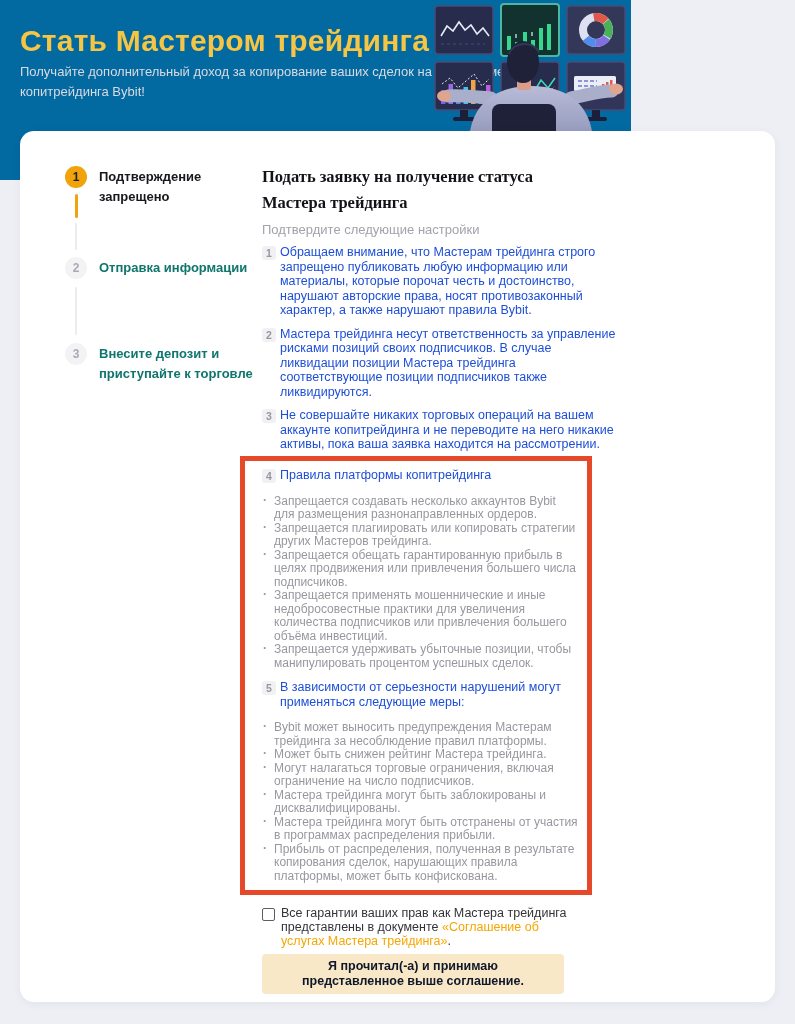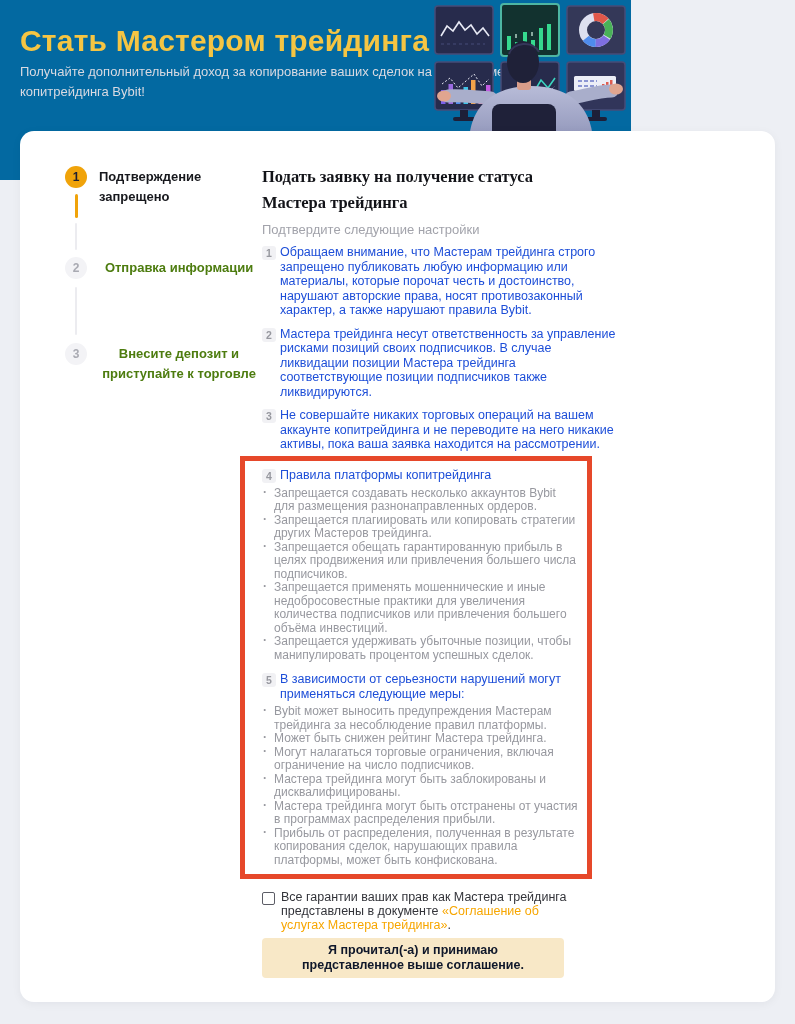--- a/index.html
+++ b/index.html
@@ -15,39 +15,39 @@
   .card{position:absolute;left:20px;top:131px;width:755px;height:871px;background:#ffffff;border-radius:14px;box-shadow:0 2px 10px rgba(15,16,40,.05);}
 
   
   .steps{position:absolute;left:45px;top:35px;width:185px;}
   .step{position:absolute;display:flex;gap:12px;align-items:flex-start;}
   .circ{width:22px;height:22px;border-radius:50%;font-size:12px;font-weight:700;display:flex;align-items:center;justify-content:center;flex-shrink:0;}
   .step.active .circ{background:#f0a30a;color:#1d1e30;}
   .step.idle .circ{background:#f3f3f6;color:#a9aab2;}
   .slabel{font-size:13px;font-weight:700;line-height:20px;padding-top:1px;}
   .step.active .slabel{color:#17181d;width:120px;}
-  .step.idle .slabel{color:#4d7c0f;width:160px;text-align:center;}
+  .step.idle .slabel{color:#0f766e;width:160px;}
   .step1{top:0;}.step2{top:91px;}.step3{top:177px;}
   .conn{position:absolute;border-radius:2px;}
   .conn.c1{left:10px;top:28px;width:3px;height:24px;background:#f0a30a;}
   .conn.c2{left:10px;top:57px;width:2px;height:27px;background:#ececf0;}
   .conn.c3{left:10px;top:121px;width:2px;height:48px;background:#ececf0;}
 
   
   .main{position:absolute;left:242px;top:33px;width:358px;}
   .form-title{margin:0;font-size:16.5px;line-height:26px;color:#121318;font-weight:700;width:322px;font-family:Liberation Serif, serif;}
   .fsub{margin:6px 0 0;font-size:13px;line-height:15px;color:#a2a3ab;}
 
   .nitem{display:flex;margin-top:8px;}
   .nbadge{width:14px;height:14px;border-radius:3px;background:#f1f1f4;color:#97989f;font-size:10.5px;font-weight:700;display:flex;align-items:center;justify-content:center;flex-shrink:0;margin:1px 4px 0 0;}
   .ntext{font-size:12.5px;line-height:14.5px;color:#1d4ed8;width:340px;}
 
   .highlight-wrap{position:relative;margin-top:8px;padding:8px 0 10px;}
   .red-frame{position:absolute;left:-22px;right:28px;top:-4px;bottom:-2px;border:5px solid #e6482a;pointer-events:none;}
-  .blist{list-style:none;margin:4px 0 0;padding:0;width:316px;}
+  .blist{list-style:none;margin:12px 0 0;padding:0;width:316px;}
   .blist li{position:relative;padding-left:12px;font-size:12px;line-height:13.5px;color:#97989f;}
   .blist li::before{content:"\00B7";position:absolute;left:1px;top:-1px;font-weight:700;color:#97989f;}
   .gap-item{margin-top:10px;}
 
   .agree-row{display:flex;margin-top:13px;}
   .cb{width:11px;height:11px;border:1.4px solid #5c5d66;border-radius:2px;background:#fff;flex-shrink:0;margin:2px 6px 0 0;cursor:pointer;}
   .agree-text{font-size:12.5px;line-height:14px;color:#33343a;width:302px;}
   .agree-link{color:#f7a600;text-decoration:none;cursor:pointer;}
 
   .submit{display:block;margin-top:6px;width:302px;border:none;border-radius:4px;background:#f8e8c7;color:#0f172a;font-weight:700;font-size:12.5px;line-height:15px;padding:5px 14px;font-family:"Liberation Sans",sans-serif;text-align:center;}

